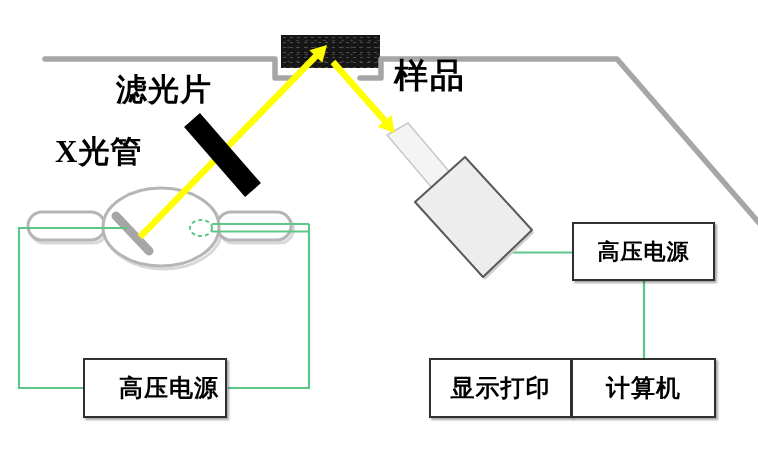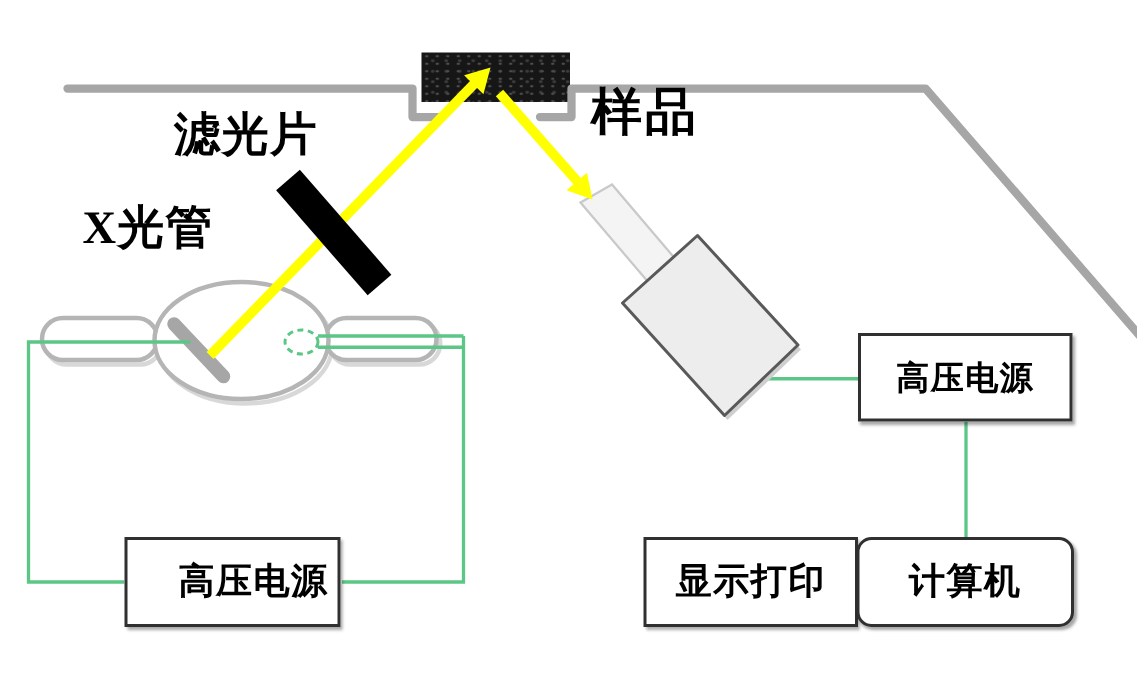--- a/index.html
+++ b/index.html
@@ -35,21 +35,21 @@
     display:flex;align-items:center;justify-content:center;
     background:#ffffff;
     border:2px solid #303030;
     box-shadow:1.5px 2px 2px rgba(0,0,0,0.35);
     color:#000;font-weight:bold;line-height:1;white-space:nowrap;
     box-sizing:border-box;
   }
   .box-pulse   {left:572px;top:222px;width:143px;height:59px;font-size:22px;letter-spacing:1px;}
   .box-hv      {left:83px; top:358px;width:144px;height:60px;font-size:24px;letter-spacing:1px;padding-left:28px;}
   .box-display {left:384px;top:358px;width:143px;height:60px;font-size:24px;letter-spacing:1px;margin-left:45px;}
-  .box-computer{left:571px;top:358px;width:145px;height:60px;font-size:24px;letter-spacing:1px;border-radius:10px;}
+  .box-computer{left:571px;top:358px;width:145px;height:60px;font-size:24px;letter-spacing:1px;}
 </style>
 </head>
 <body>
 
 <div class="stage">
 
   <div class="sample"></div>
 
   <svg class="canvas" width="758" height="453" viewBox="0 0 758 453">
 

